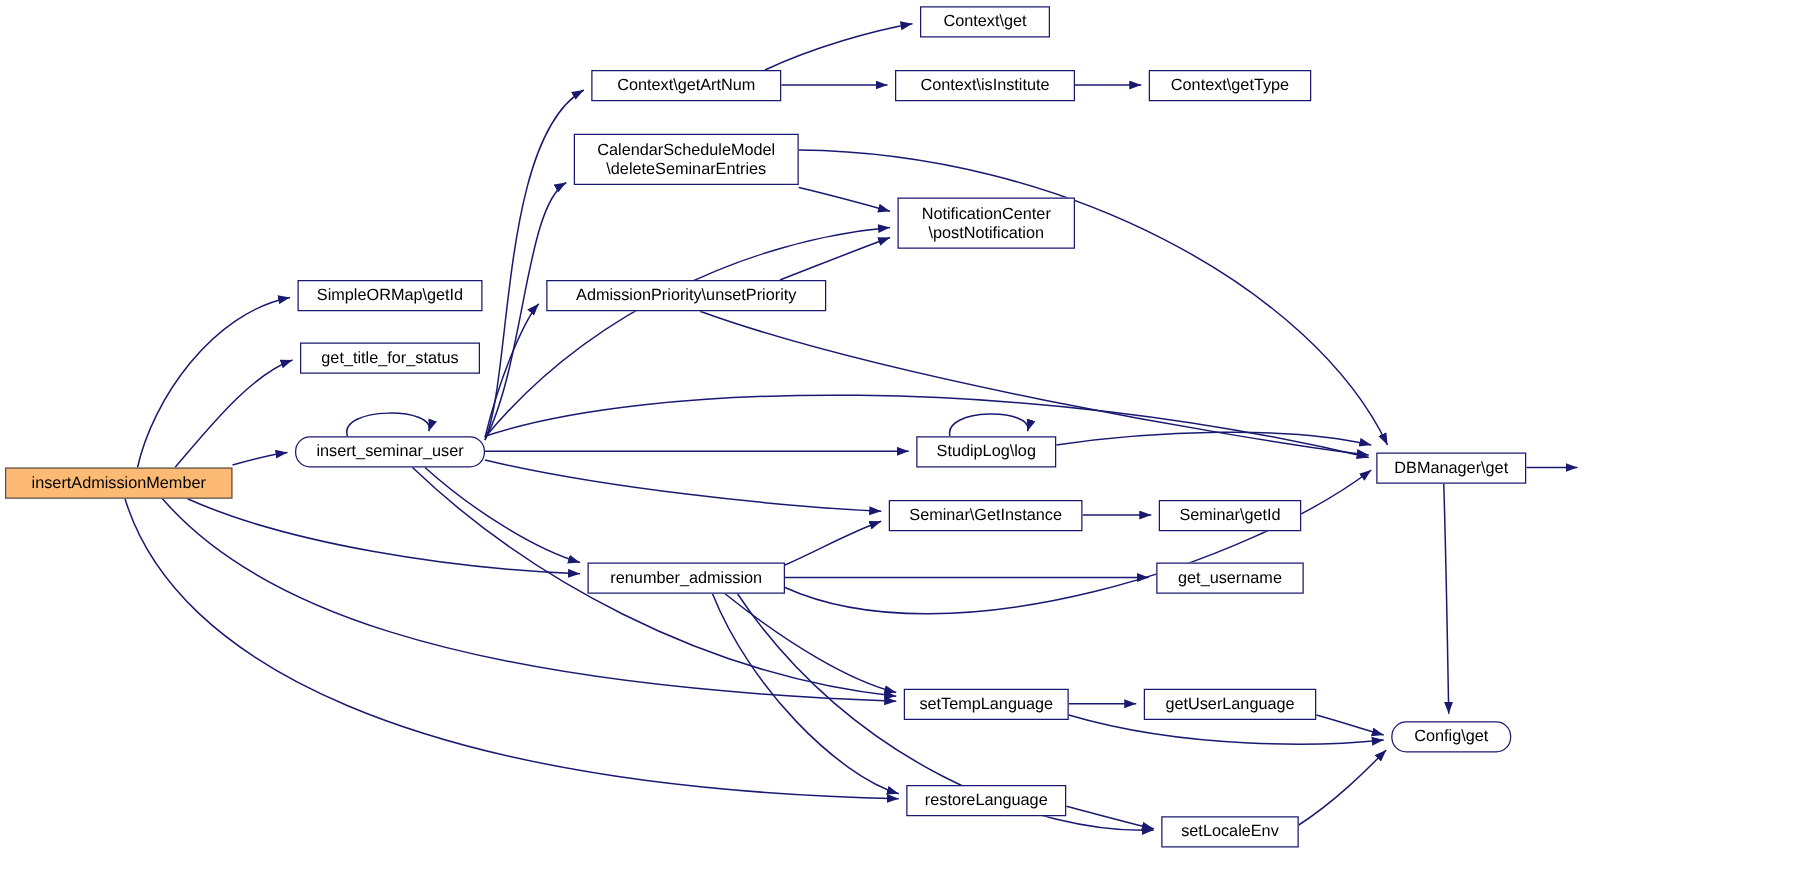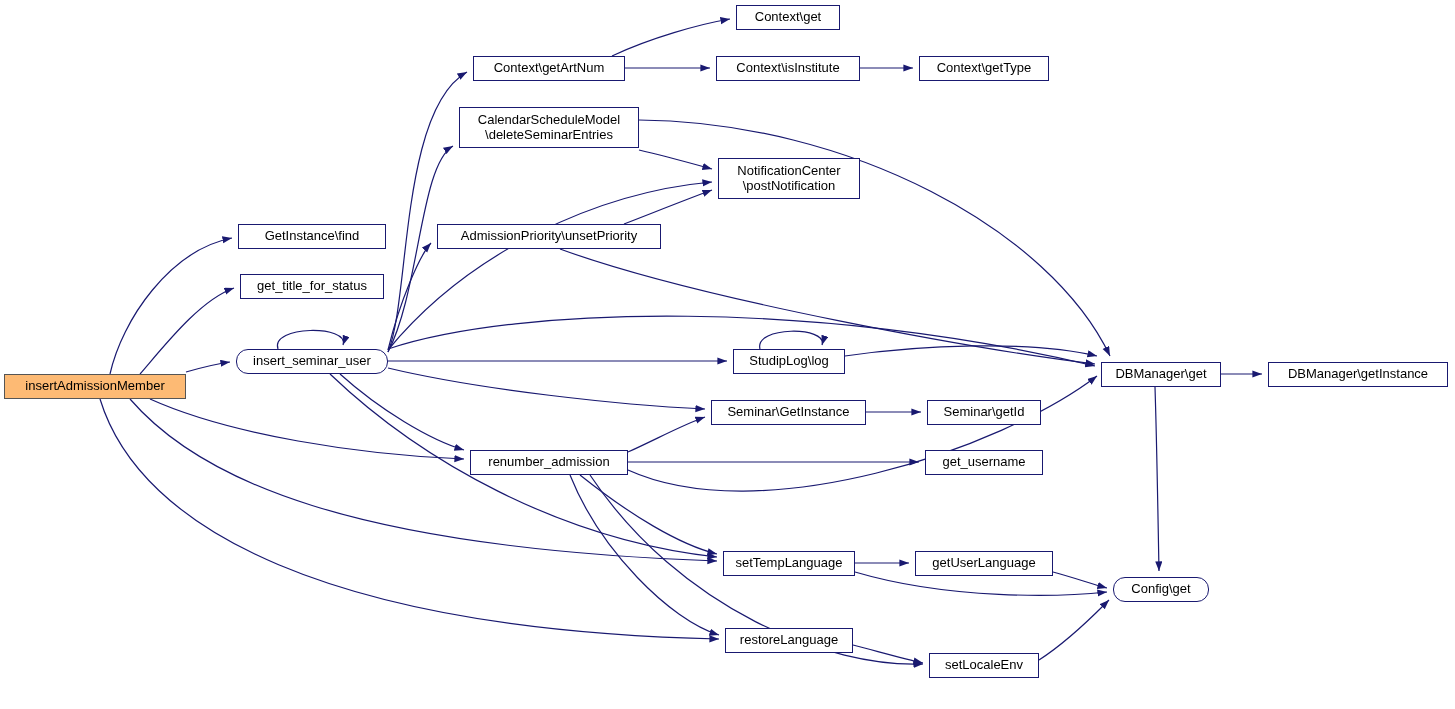--- a/index.html
+++ b/index.html
@@ -130,21 +130,21 @@
 
       <path d="M1039,660 C1070,640 1095,614 1109,600"></path>
 
       <path d="M1221,374 C1235,374 1248,374 1262,374"></path>
 
       <path d="M1155,387 C1157,450 1158,520 1159,571"></path>
     </g>
   </svg>
 
   <div class="node root" style="left:4px; top:374px; width:182px; height:25px;">insertAdmissionMember</div>
-  <div class="node" style="left:238px; top:224px; width:148px; height:25px;">GetInstance\find</div>
+  <div class="node" style="left:238px; top:224px; width:148px; height:25px;">SimpleORMap\getId</div>
   <div class="node" style="left:240px; top:274px; width:144px; height:25px;">get_title_for_status</div>
   <div class="node" style="left:236px; top:349px; width:152px; height:25px;border-radius:12px;">insert_seminar_user</div>
   <div class="node" style="left:473px; top:56px; width:152px; height:25px;">Context\getArtNum</div>
   <div class="node" style="left:736px; top:5px; width:104px; height:25px;">Context\get</div>
   <div class="node" style="left:716px; top:56px; width:144px; height:25px;">Context\isInstitute</div>
   <div class="node" style="left:919px; top:56px; width:130px; height:25px;">Context\getType</div>
   <div class="node" style="left:459px; top:107px; width:180px; height:41px;">CalendarScheduleModel
 \deleteSeminarEntries</div>
   <div class="node" style="left:718px; top:158px; width:142px; height:41px;">NotificationCenter
 \postNotification</div>
@@ -153,15 +153,14 @@
   <div class="node" style="left:711px; top:400px; width:155px; height:25px;">Seminar\GetInstance</div>
   <div class="node" style="left:927px; top:400px; width:114px; height:25px;">Seminar\getId</div>
   <div class="node" style="left:470px; top:450px; width:158px; height:25px;">renumber_admission</div>
   <div class="node" style="left:925px; top:450px; width:118px; height:25px;">get_username</div>
   <div class="node" style="left:723px; top:551px; width:132px; height:25px;">setTempLanguage</div>
   <div class="node" style="left:915px; top:551px; width:138px; height:25px;">getUserLanguage</div>
   <div class="node" style="left:725px; top:628px; width:128px; height:25px;">restoreLanguage</div>
   <div class="node" style="left:929px; top:653px; width:110px; height:25px;">setLocaleEnv</div>
   <div class="node" style="left:1113px; top:577px; width:96px; height:25px;border-radius:12px;">Config\get</div>
   <div class="node" style="left:1101px; top:362px; width:120px; height:25px;">DBManager\get</div>
-  <div class="node" style="left:1268px; top:362px; width:180px; height:25px;">DBManager\getInstance</div>
 
 </div>
 
 </body></html>

